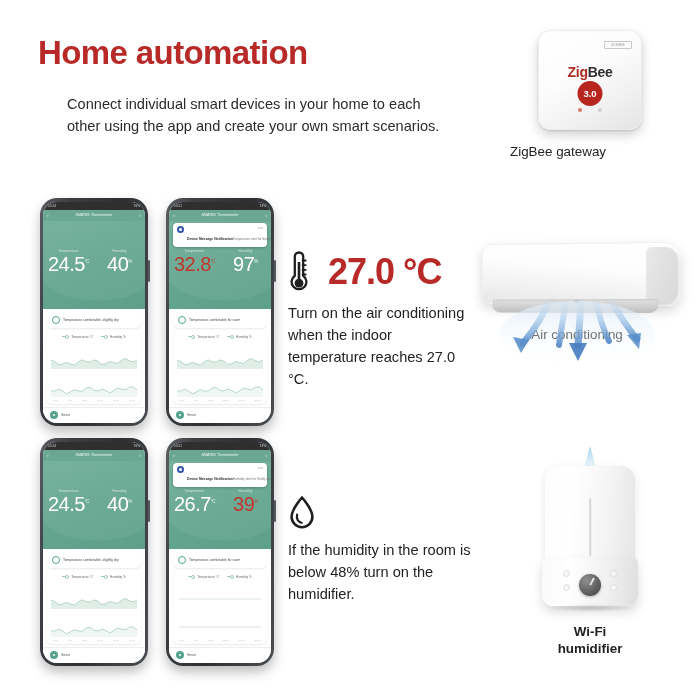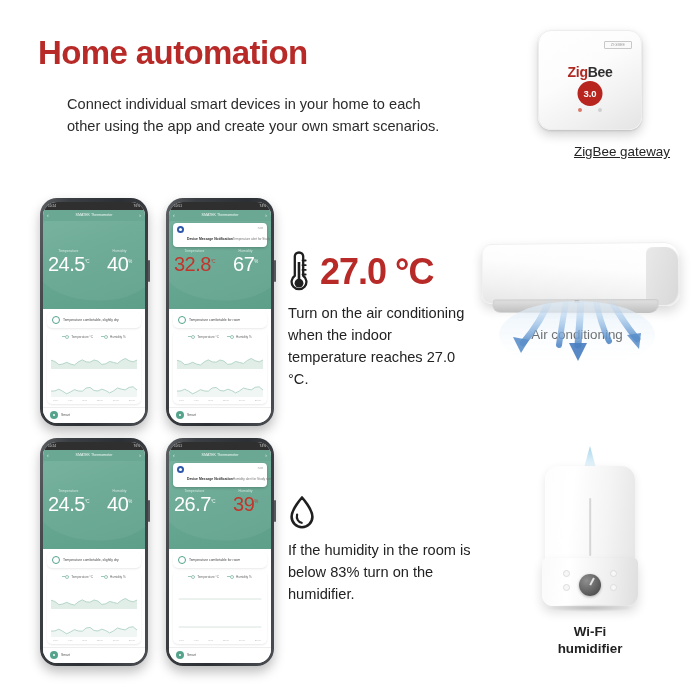--- a/index.html
+++ b/index.html
@@ -62,22 +62,22 @@
     font-size: 9.5px; font-weight: bold;
     line-height: 25px; text-align: center;
   }
   .gw-leds { position: absolute; left: 0; right: 0; bottom: 13px; text-align: center; }
   .gw-leds i {
     display: inline-block; width: 4px; height: 4px; border-radius: 50%;
     background: #cfcfcf; margin: 0 6px;
   }
   .gw-leds i.on { background: #d77a6a; }
   .gw-label {
-    margin-top: 14px; text-align: right;
-    font-size: 13.4px; color: #242424; text-decoration: underline;
+    margin-top: 14px; text-align: left;
+    font-size: 13.4px; color: #242424;
   }
 
   
   .phone {
     position: absolute;
     width: 108px; height: 228px;
     border-radius: 17px;
     background: linear-gradient(100deg,#5c5f63 0%,#3b3e42 20%,#2c2f33 55%,#4a4d51 100%);
     padding: 3.5px 3px;
     box-shadow: 0 6px 12px rgba(0,0,0,.26);
@@ -218,21 +218,21 @@
   }
   .smartbar .sico::after {
     content: ""; position: absolute; left: 2.6px; top: 2.6px;
     width: 2.8px; height: 2.8px; border-radius: 50%; background: #fff;
   }
   .smartbar .slbl { font-size: 3.4px; color: #5a5a5a; }
 
   
   .callout { position: absolute; }
   .callout .big {
-    display: flex; align-items: center; gap: 10px;
+    display: flex; align-items: center; gap: 18px;
     margin-bottom: 9px;
   }
   .callout .num {
     font-size: 36px; font-weight: bold; color: #b72a28;
     letter-spacing: -1px; line-height: 1;
   }
   .callout .desc {
     font-size: 14.6px; line-height: 1.5; color: #222;
   }
   .icon-svg { display: block; }
@@ -432,21 +432,21 @@
             <span class="txt"><span class="t1">Device Message Notification</span><span class="t2">Temperature alert for Study room</span></span>
             <span class="tm">now</span>
           </div>
           <div class="readouts">
             <div class="ro">
               <div class="cap">Temperature</div>
               <div class="val alert"><span>32.8</span><span class="unit">°C</span></div>
             </div>
             <div class="ro">
               <div class="cap">Humidity</div>
-              <div class="val"><span>67</span><span class="unit">%</span></div>
+              <div class="val"><span>97</span><span class="unit">%</span></div>
             </div>
           </div>
         </div>
         <div class="card">
           <span class="ring"></span>
           <span class="ctext">Temperature comfortable for room</span>
         </div>
         <div class="chartcard">
           <div class="legend">
             <span>
@@ -645,21 +645,21 @@
     <div class="desc">Turn on the air conditioning when the indoor temperature reaches 27.0 °C.</div>
   </div>
 
   <div class="callout" style="left:288px; top:495px; width:200px;">
     <div class="big">
       <svg class="icon-svg" width="28" height="36" viewBox="0 0 28 36">
         <path d="M14 2.5C14 2.5 3.6 14.1 3.6 21.8a10.4 10.4 0 0 0 20.8 0C24.4 14.1 14 2.5 14 2.5z" fill="none" stroke="#1f1f1f" stroke-width="2.6" stroke-linejoin="round"></path>
         <path d="M9.1 19.6c-1 4.1 1.1 7.4 4.6 8.2" fill="none" stroke="#1f1f1f" stroke-width="2.2" stroke-linecap="round"></path>
       </svg>
     </div>
-    <div class="desc">If the humidity in the room is below 83% turn on the humidifier.</div>
+    <div class="desc">If the humidity in the room is below 48% turn on the humidifier.</div>
   </div>
 
   <div class="ac-wrap">
     <div class="ac-unit">
       <div class="ac-body"></div>
       <div class="ac-side"></div>
       <div class="ac-vent"></div>
       <div class="ac-slot"></div>
       <svg class="ac-flow" viewBox="0 0 200 78">
         <defs>

